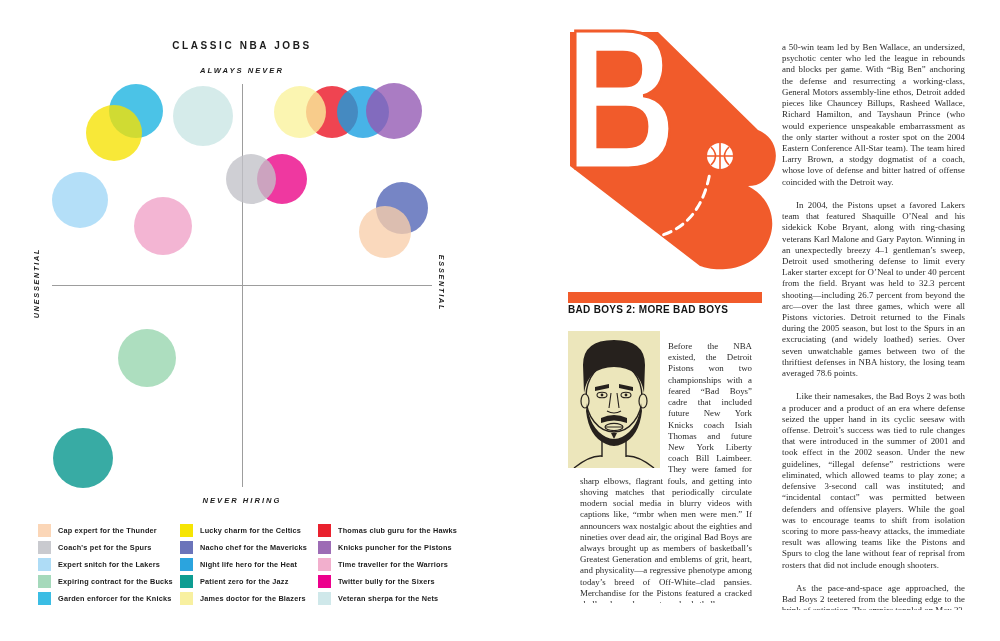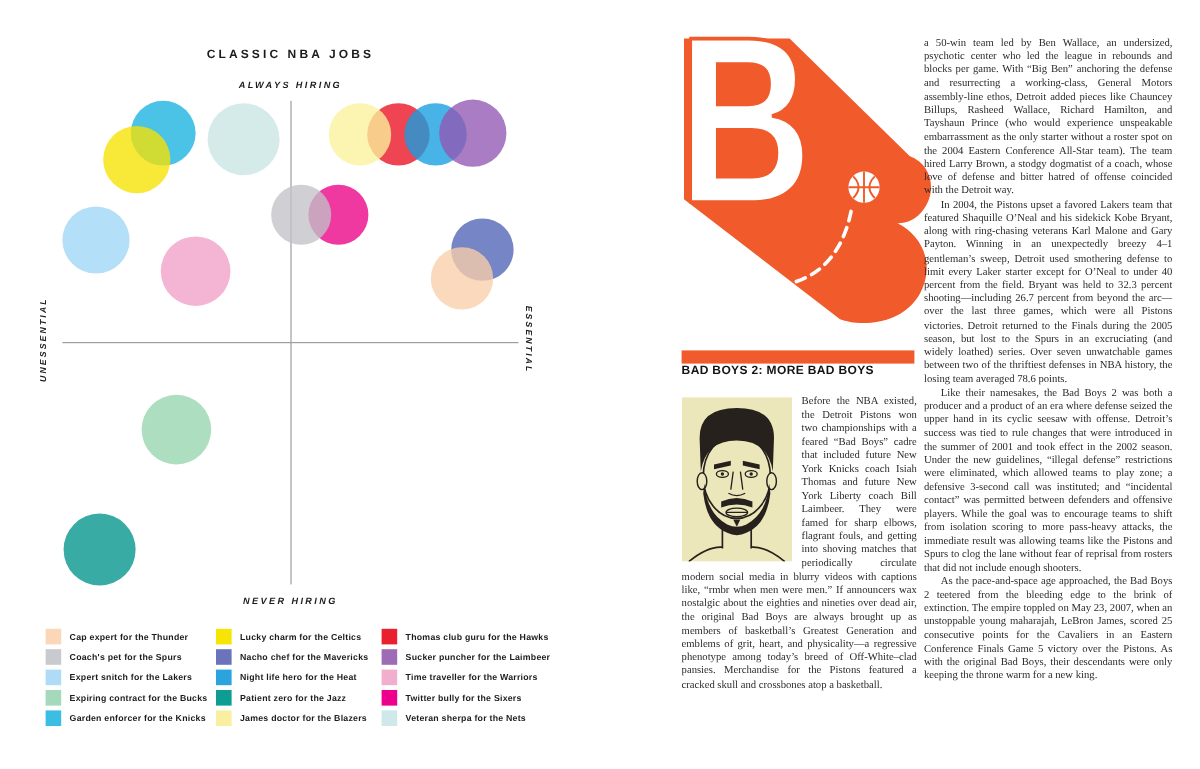--- a/index.html
+++ b/index.html
@@ -29,32 +29,32 @@
 
   
   #b-svg{position:absolute;left:22px;top:26px;}
   #orange-bar{position:absolute;left:28px;top:292px;width:194px;height:11px;}
   #section-heading{position:absolute;left:28px;top:304px;font-size:10px;font-weight:bold;
                    letter-spacing:0.3px;color:#141414;white-space:nowrap;}
   .body-text{font-family:"Liberation Serif",serif;font-size:8.9px;line-height:1.26;
              color:#2b2b2b;text-align:justify;}
   #col1{position:absolute;left:28px;top:329px;width:196px;height:274px;overflow:hidden;}
   #col2{position:absolute;left:230px;top:30px;width:207px;height:580px;overflow:hidden;}
-  .body-text p{margin:0;}
+  .body-text p{margin:12px;}
   .body-text p.indent{text-indent:14px;}
   #portrait-box{float:left;width:92px;height:137px;margin:2px 8px 2px 0;}
 </style>
 </head>
 <body>
 
 <div id="spread">
 
   <div class="page" id="page-left">
     <div class="chart-label" id="chart-title">CLASSIC NBA JOBS</div>
-    <div class="chart-label" id="axis-top-label">ALWAYS HIRING</div>
+    <div class="chart-label" id="axis-top-label">ALWAYS NEVER</div>
     <div class="axis-line" id="axis-vertical"></div>
     <div class="axis-line" id="axis-horizontal"></div>
     <div class="chart-label" id="axis-left-label">UNESSENTIAL</div>
     <div class="chart-label" id="axis-right-label">ESSENTIAL</div>
     <div class="chart-label" id="axis-bottom-label">NEVER HIRING</div>
     <div id="bubbles">
         <div class="bubble" title="Garden enforcer for the Knicks" style="left: 109px; top: 84px; width: 54px; height: 54px; background: rgb(24, 178, 224);"></div>
         <div class="bubble" title="Lucky charm for the Celtics" style="left: 86px; top: 105px; width: 56px; height: 56px; background: rgb(246, 226, 0);"></div>
         <div class="bubble" title="Veteran sherpa for the Nets" style="left: 173px; top: 86px; width: 60px; height: 60px; background: rgb(201, 230, 228);"></div>
         <div class="bubble" title="Expert snitch for the Lakers" style="left: 52px; top: 172px; width: 56px; height: 56px; background: rgb(159, 214, 246);"></div>
@@ -115,21 +115,21 @@
             <span class="legend-label">James doctor for the Blazers</span>
           </div>
         </div>
         <div class="legend-col" style="left: 318px;">
           <div class="legend-row">
             <span class="legend-swatch" style="background: rgb(233, 33, 46);"></span>
             <span class="legend-label">Thomas club guru for the Hawks</span>
           </div>
           <div class="legend-row">
             <span class="legend-swatch" style="background: rgb(157, 108, 181);"></span>
-            <span class="legend-label">Sucker puncher for the Laimbeer</span>
+            <span class="legend-label">Knicks puncher for the Pistons</span>
           </div>
           <div class="legend-row">
             <span class="legend-swatch" style="background: rgb(242, 175, 205);"></span>
             <span class="legend-label">Time traveller for the Warriors</span>
           </div>
           <div class="legend-row">
             <span class="legend-swatch" style="background: rgb(236, 0, 140);"></span>
             <span class="legend-label">Twitter bully for the Sixers</span>
           </div>
           <div class="legend-row">

